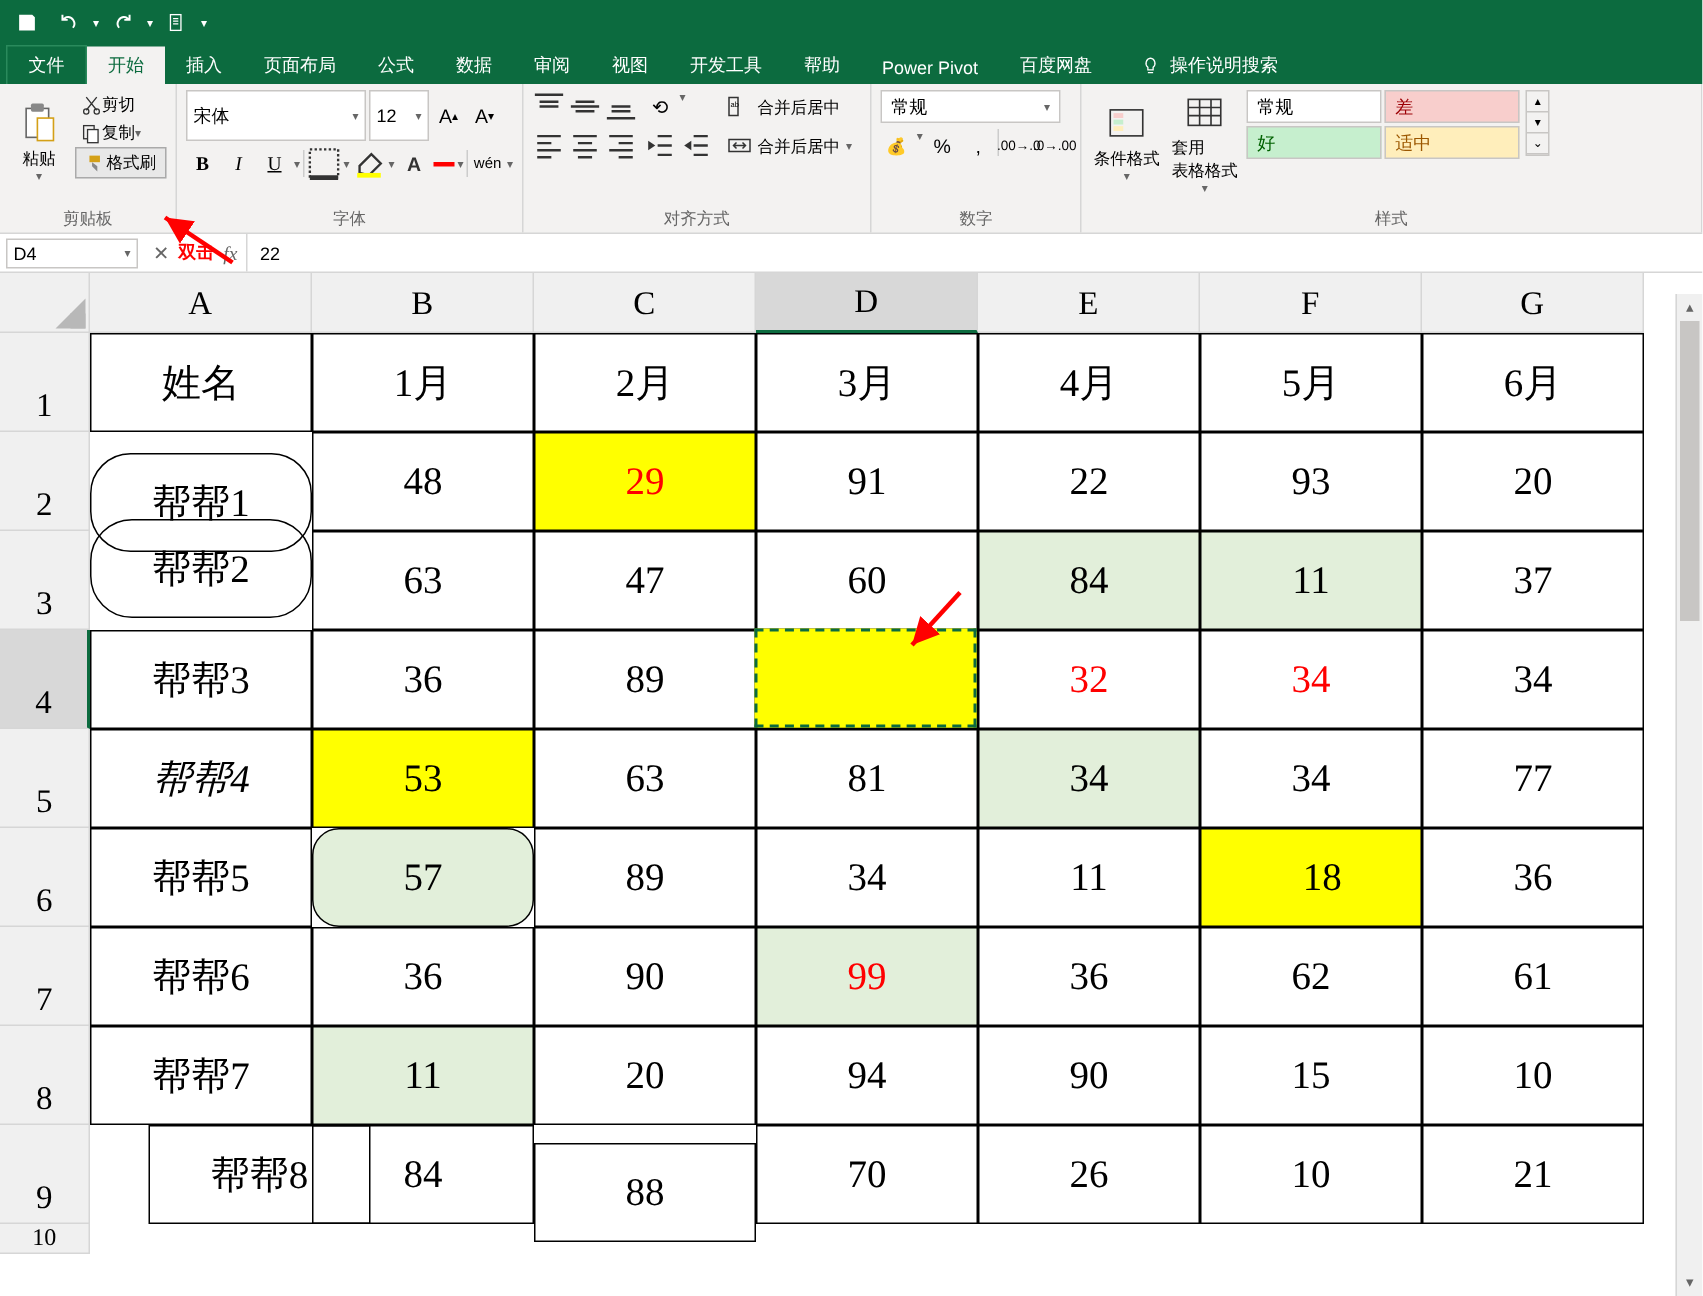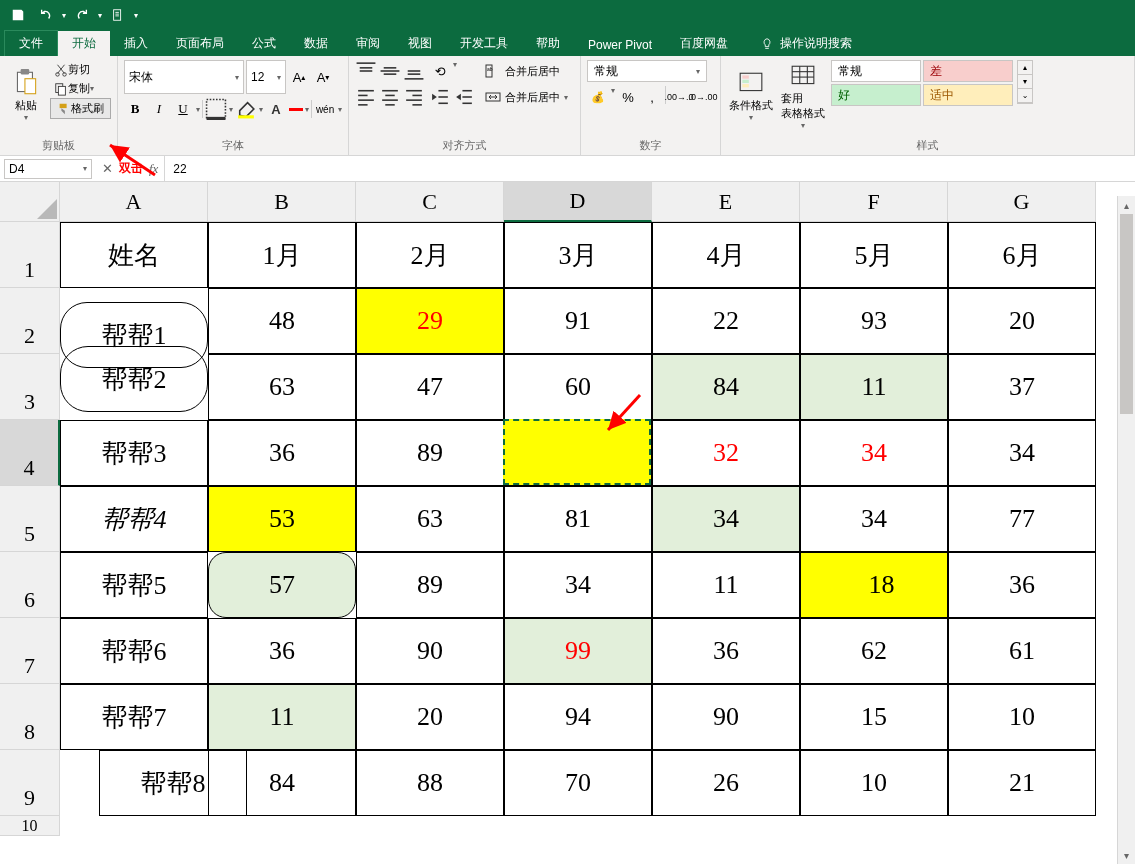--- a/index.html
+++ b/index.html
@@ -499,21 +499,21 @@
       <div class="cell tb" style="left: 888px; top: 396px;">61</div>
       <div class="cell tb" style="left: 0px; top: 462px;">帮帮7</div>
       <div class="cell tb hl-green" style="left: 148px; top: 462px;">11</div>
       <div class="cell tb" style="left: 296px; top: 462px;">20</div>
       <div class="cell tb" style="left: 444px; top: 462px;">94</div>
       <div class="cell tb" style="left: 592px; top: 462px;">90</div>
       <div class="cell tb" style="left: 740px; top: 462px;">15</div>
       <div class="cell tb" style="left: 888px; top: 462px;">10</div>
       <div class="cell tb" style="left: 0px; top: 528px; margin-left: 39px;">帮帮8</div>
       <div class="cell tb" style="left: 148px; top: 528px;">84</div>
-      <div class="cell tb" style="left: 296px; top: 528px;">88</div>
+      <div class="cell tb" style="left: 296px; top: 540px;">88</div>
       <div class="cell tb" style="left: 444px; top: 528px;">70</div>
       <div class="cell tb" style="left: 592px; top: 528px;">26</div>
       <div class="cell tb" style="left: 740px; top: 528px;">10</div>
       <div class="cell tb" style="left: 888px; top: 528px;">21</div>
       <div class="marquee" style="left: 443px; top: 197px; width: 148px; height: 66px;"></div>
     </div>
 </div>
 
 <svg class="arrow-red" style="left:100px;top:140px;width:60px;height:40px">
   <defs>

